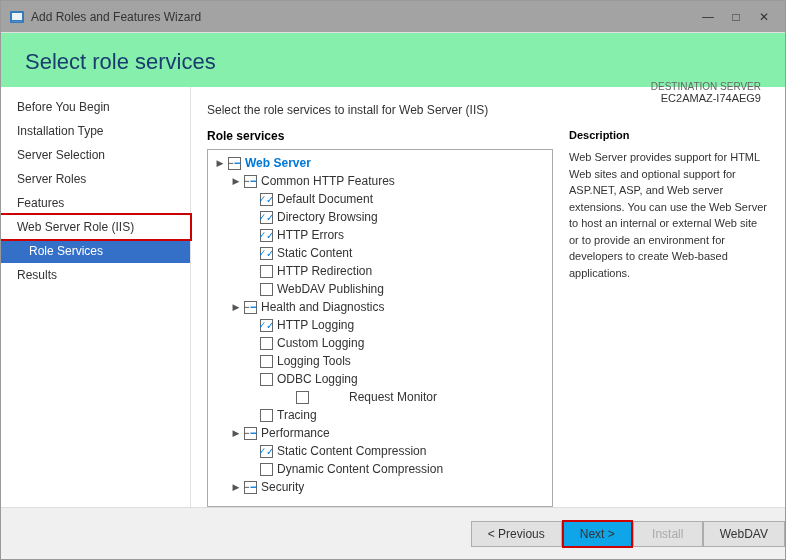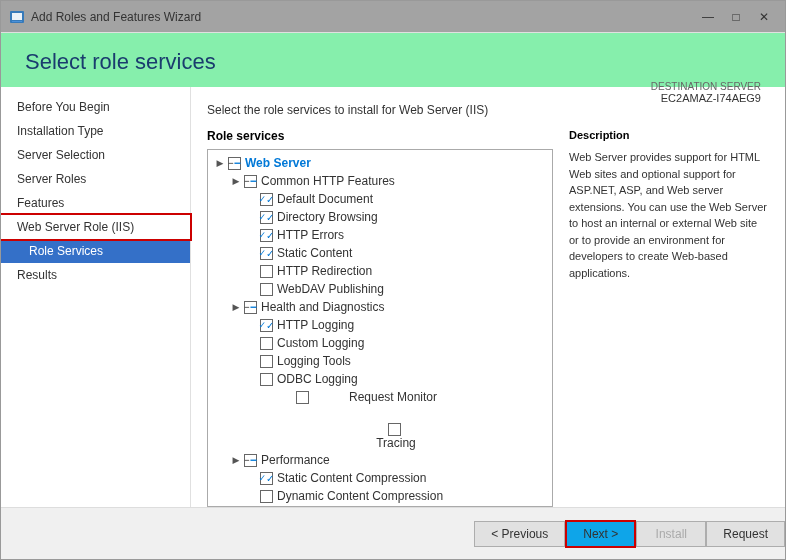--- a/index.html
+++ b/index.html
@@ -339,21 +339,21 @@
               <div class="tree-item" style="padding-left: 36px;">
                 <span class="expander">&nbsp;</span>
                 <span class="checkbox"></span>
                 <span class="tree-label">ODBC Logging</span>
               </div>
               <div class="tree-item" style="padding-left: 36px; gap: 36px;">
                 <span class="expander">&nbsp;</span>
                 <span class="checkbox"></span>
                 <span class="tree-label">Request Monitor</span>
               </div>
-              <div class="tree-item" style="padding-left: 36px; flex-direction: column;">
+              <div class="tree-item" style="padding-left: 36px;">
                 <span class="expander">&nbsp;</span>
                 <span class="checkbox"></span>
                 <span class="tree-label">Tracing</span>
               </div>
               <div class="tree-item" style="padding-left: 20px;">
                 <span class="expander">▶</span>
                 <span class="checkbox partial">−</span>
                 <span class="tree-label">Performance</span>
               </div>
               <div class="tree-item" style="padding-left: 36px;">
@@ -379,15 +379,15 @@
           <div class="description-text">Web Server provides support for HTML Web sites and optional support for ASP.NET, ASP, and Web server extensions. You can use the Web Server to host an internal or external Web site or to provide an environment for developers to create Web-based applications.</div>
         </div>
       </div>
     </div>
   </div>
 
   <div class="footer">
     <button class="btn">&lt; Previous</button>
     <button class="btn primary">Next &gt;</button>
     <button class="btn" disabled="">Install</button>
-    <button class="btn">Request</button>
+    <button class="btn">WebDAV</button>
   </div>
 </div>
 
 </body></html>

